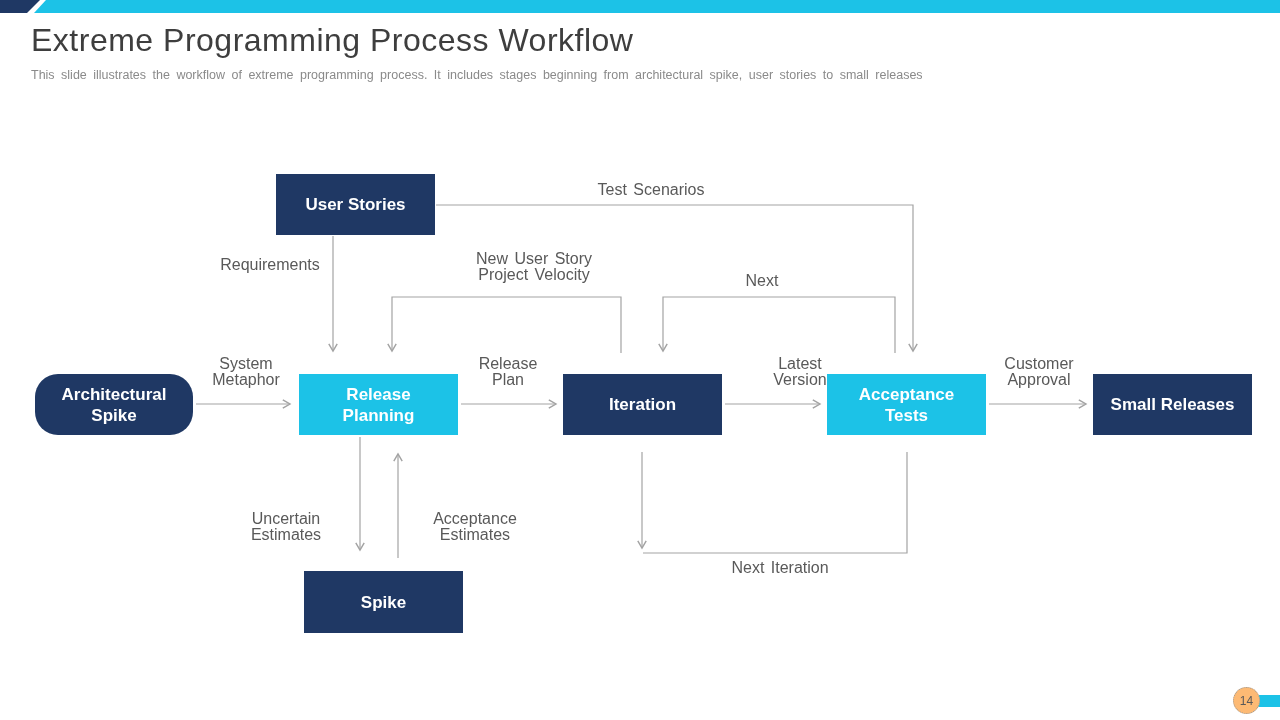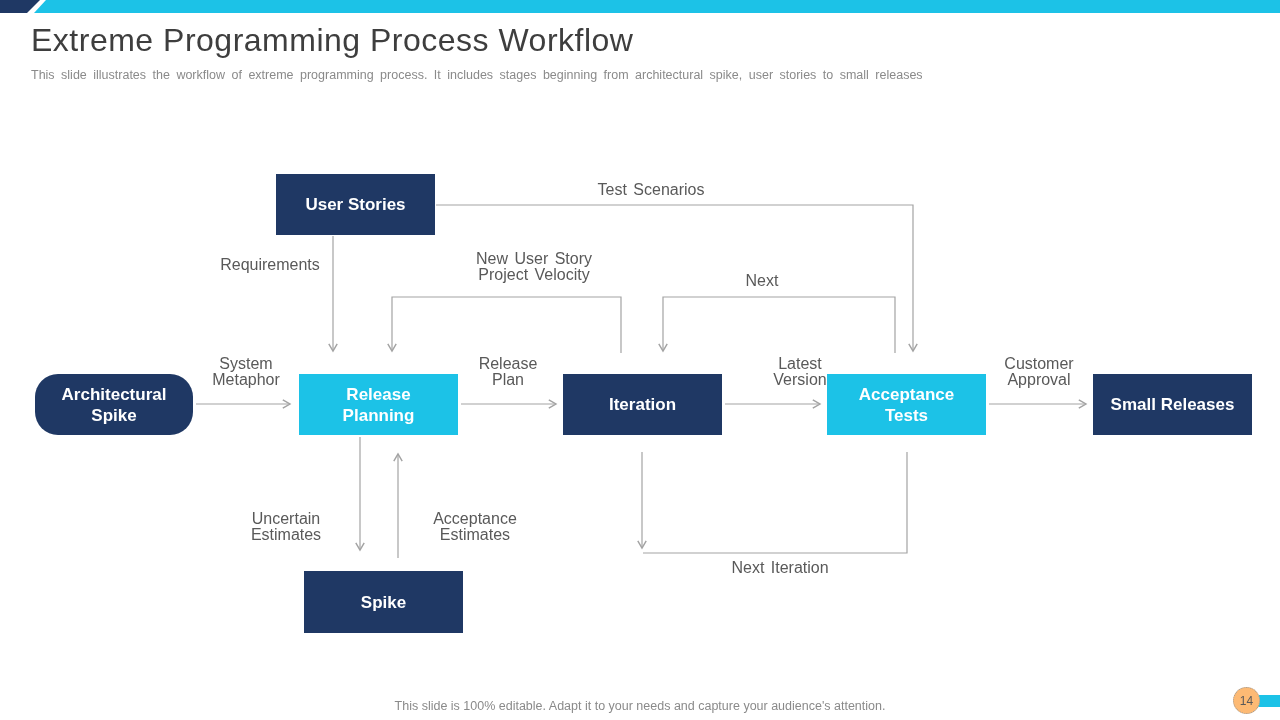--- a/index.html
+++ b/index.html
@@ -144,17 +144,16 @@
   <div class="edge-label" id="l-latest-version">Latest
 Version</div>
   <div class="edge-label" id="l-customer-approval">Customer
 Approval</div>
   <div class="edge-label" id="l-uncertain-estimates">Uncertain
 Estimates</div>
   <div class="edge-label" id="l-confident-estimates">Acceptance
 Estimates</div>
   <div class="edge-label" id="l-next-iteration">Next Iteration</div>
 
-  <div class="footer-text">This slide is 100% editable. Adapt it to your needs and capture your audience's attention.</div>
   <div class="bottombar-cyan"></div>
   <div class="page-circle">14</div>
 
 </div>
 
 </body></html>

